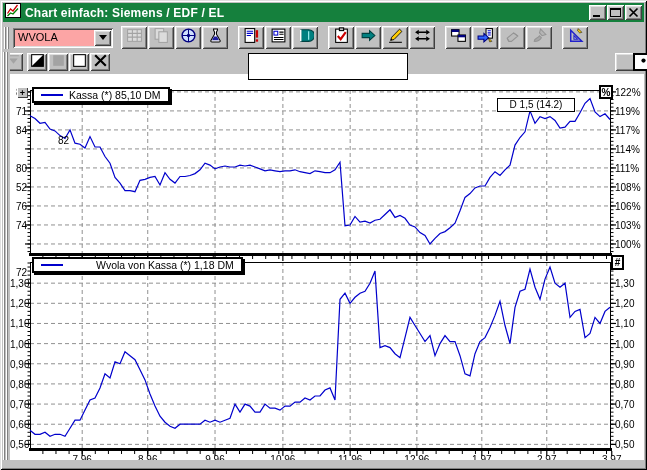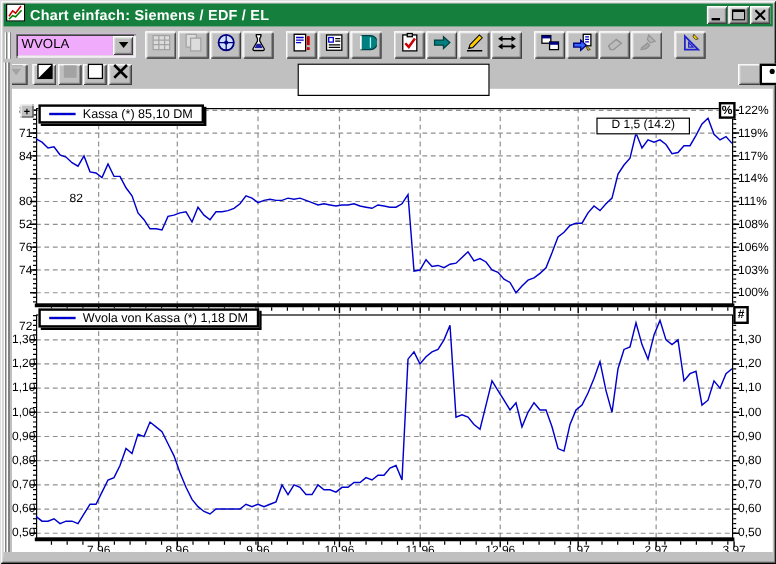--- a/index.html
+++ b/index.html
@@ -12,21 +12,21 @@
               display:flex; align-items:center; padding:0 2px; }
   #titlebar .ttl { font-size:12px; font-weight:bold; margin-left:4px; flex:1; white-space:nowrap; letter-spacing:.2px; }
   .winbtn { width:17px; height:15px; background:#c0c0c0; margin-left:1px; display:flex; align-items:center; justify-content:center;
             box-shadow: inset 1px 1px 0 #fff, inset -1px -1px 0 #404040, inset 2px 2px 0 #dfdfdf, inset -2px -2px 0 #808080; }
   .winbtn svg{ display:block; }
 
   
   #toolbar { position:absolute; left:3px; top:24px; right:3px; height:27px; display:flex; align-items:center; }
   .grip { width:7px; height:22px; margin:0 2px 0 1px;
           background: linear-gradient(90deg,#fff 0 1px,#808080 1px 2px,transparent 2px 3px,#fff 3px 4px,#808080 4px 5px,transparent 5px); }
-  #combo { width:100px; height:20px; display:flex; background:#f0abfc; margin-right:8px;
+  #combo { width:100px; height:20px; display:flex; background:#fca5a5; margin-right:8px;
            box-shadow: inset 1px 1px 0 #808080, inset -1px -1px 0 #fff, inset 2px 2px 0 #404040, inset -2px -2px 0 #dfdfdf; }
   #combo .combo-text { flex:1; font-size:11px; padding:3px 0 0 5px; color:#000; }
   #combo .combo-btn { width:17px; height:16px; margin:2px 2px 0 0; background:#c0c0c0; display:flex; align-items:center; justify-content:center;
            box-shadow: inset 1px 1px 0 #fff, inset -1px -1px 0 #404040, inset 2px 2px 0 #dfdfdf, inset -2px -2px 0 #808080; }
   .tri-down { width:0; height:0; border-left:4px solid transparent; border-right:4px solid transparent; border-top:5px solid #000; }
   #tb-buttons { display:flex; align-items:center; }
   .tbtn { width:26px; height:23px; background:#c0c0c0; display:flex; align-items:center; justify-content:center; margin-right:1px;
           box-shadow: inset 1px 1px 0 #fff, inset -1px -1px 0 #404040, inset 2px 2px 0 #dfdfdf, inset -2px -2px 0 #808080; }
   .tbtn.dis svg { filter: grayscale(1) opacity(.45); }
   .tb-gap { width:9px; height:1px; }
@@ -260,21 +260,21 @@
       </div>
   </div>
 
   <div id="leftstrip"></div>
 
   <div id="canvas">
     <div class="legend" style="left:22px; top:13px;">
       <span class="lsample"></span>
       <span>Kassa (*) 85,10 DM</span>
     </div>
-    <div class="legend" style="left:22px; top:183px;">
+    <div class="legend" style="left:22px; top:183px;gap:27px;">
       <span class="lsample"></span>
       <span>Wvola von Kassa (*) 1,18 DM</span>
     </div>
     <div id="annot">D 1,5 (14.2)</div>
     <div id="plus-btn" class="cornerbtn">+</div>
     <div id="pct-btn" class="cornerbtn">%</div>
     <div id="hash-btn" class="cornerbtn">#</div>
   <svg width="634" height="185" style="top: 6px;">
         <line x1="20" y1="11.90087463556854" x2="600" y2="11.90087463556854" stroke="#909090" stroke-width="1" stroke-dasharray="4 3"></line>
         <line x1="20" y1="30.909620991253664" x2="600" y2="30.909620991253664" stroke="#909090" stroke-width="1" stroke-dasharray="4 3"></line>
@@ -453,21 +453,21 @@
         <line x1="583.4119999999995" y1="176" x2="583.4119999999995" y2="179" stroke="#000" stroke-width="1"></line>
         <line x1="596.5199999999995" y1="176" x2="596.5199999999995" y2="179" stroke="#000" stroke-width="1"></line>
         <polyline points="20.0,35.7 25.0,38.5 30.0,43.3 35.0,42.3 40.0,49.0 45.0,50.9 50.0,55.6 55.0,58.5 60.0,49.9 65.0,63.2 70.0,64.2 75.0,68.0 80.0,56.6 85.0,67.0 90.0,67.0 95.0,76.5 100.0,83.2 105.0,97.4 110.0,103.1 115.0,110.7 120.0,110.7 125.0,111.7 130.0,100.3 135.0,99.3 140.0,97.4 145.0,96.5 150.0,105.0 155.0,92.7 160.0,99.3 165.0,103.1 170.0,96.5 175.0,96.5 180.0,95.5 185.0,93.6 190.0,89.8 195.0,83.2 200.0,85.1 205.0,88.9 210.0,87.0 215.0,86.0 220.0,87.0 225.0,87.0 230.0,85.1 235.0,86.0 240.0,85.1 245.0,87.0 250.0,88.9 255.0,90.8 260.0,89.8 265.0,90.8 270.0,91.7 275.0,90.8 280.0,90.8 285.0,89.8 290.0,91.7 295.0,92.7 300.0,93.6 305.0,90.8 310.0,91.7 315.0,92.7 320.0,92.7 325.0,89.8 330.0,82.2 335.0,145.9 340.0,145.0 345.0,136.4 350.0,142.1 355.0,141.2 360.0,143.1 365.0,140.2 370.0,139.3 375.0,134.5 380.0,129.8 385.0,137.4 390.0,135.5 395.0,138.3 400.0,145.0 405.0,146.9 410.0,152.6 415.0,155.4 420.0,164.0 425.0,158.3 430.0,153.5 435.0,151.6 440.0,147.8 445.0,143.1 450.0,130.7 455.0,117.4 460.0,113.6 465.0,107.9 470.0,106.0 475.0,106.0 480.0,97.4 485.0,91.7 490.0,95.5 495.0,89.8 500.0,85.1 505.0,65.1 510.0,57.5 515.0,51.8 520.0,30.9 525.0,43.3 530.0,36.6 535.0,38.5 540.0,36.6 545.0,40.4 550.0,48.0 555.0,47.1 560.0,41.4 565.0,41.4 570.0,32.8 575.0,23.3 580.0,18.6 585.0,31.9 590.0,36.6 595.0,33.8 600.0,39.5" fill="none" stroke="#0000cc" stroke-width="1.2"></polyline>
       </svg>
       <div class="tick-l" style="top: 12.9009px;">88</div>
       <div class="tick-r" style="top: 12.9009px;">122%</div>
       <div class="tick-l" style="top: 31.9096px;">71</div>
       <div class="tick-r" style="top: 31.9096px;">119%</div>
       <div class="tick-l" style="top: 50.9184px;">84</div>
       <div class="tick-r" style="top: 50.9184px;">117%</div>
-      <div class="tick-l" style="top: 86px; padding-left: 48px;">82</div>
+      <div class="tick-l" style="top: 61px; padding-left: 48px;">82</div>
       <div class="tick-r" style="top: 69.9271px;">114%</div>
       <div class="tick-l" style="top: 88.9359px;">80</div>
       <div class="tick-r" style="top: 88.9359px;">111%</div>
       <div class="tick-l" style="top: 107.945px;">52</div>
       <div class="tick-r" style="top: 107.945px;">108%</div>
       <div class="tick-l" style="top: 126.953px;">76</div>
       <div class="tick-r" style="top: 126.953px;">106%</div>
       <div class="tick-l" style="top: 145.962px;">74</div>
       <div class="tick-r" style="top: 145.962px;">103%</div>
       <div class="tick-l" style="top: 164.971px; margin-top: 28px;">72</div>

